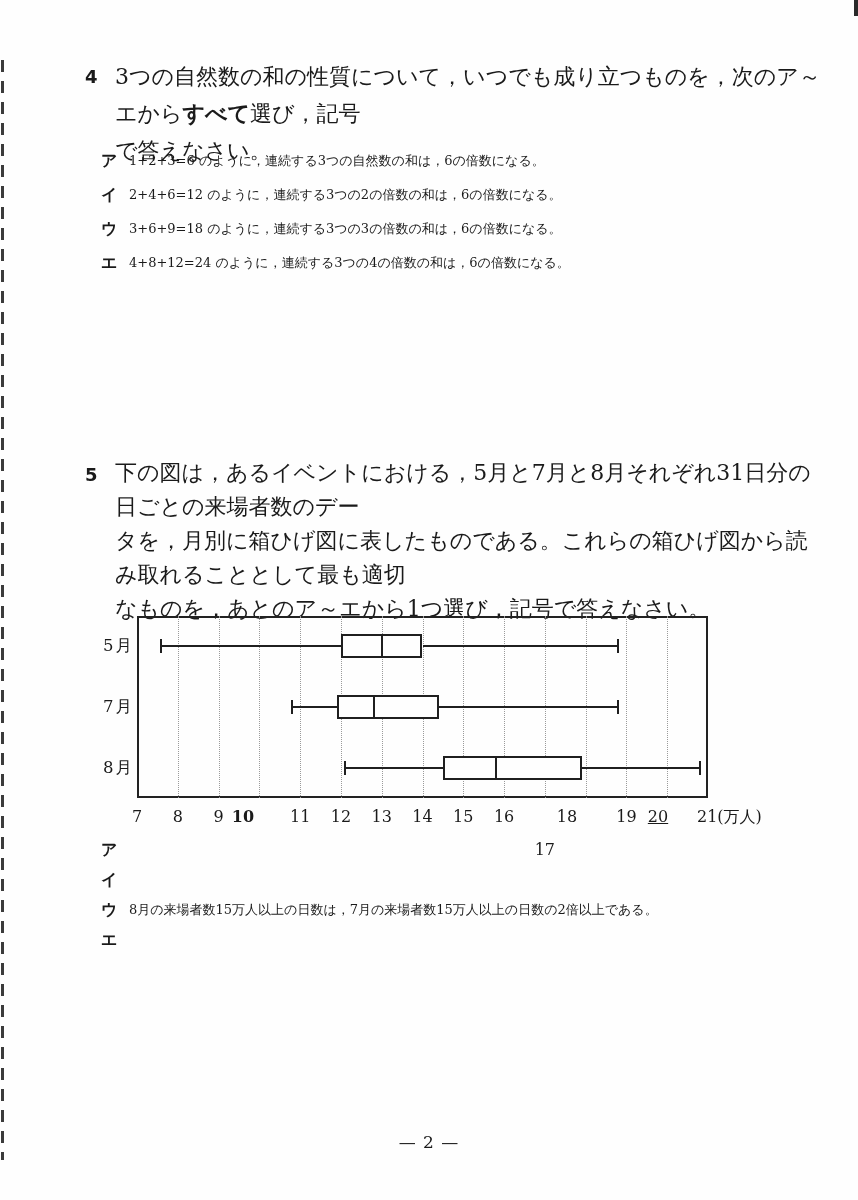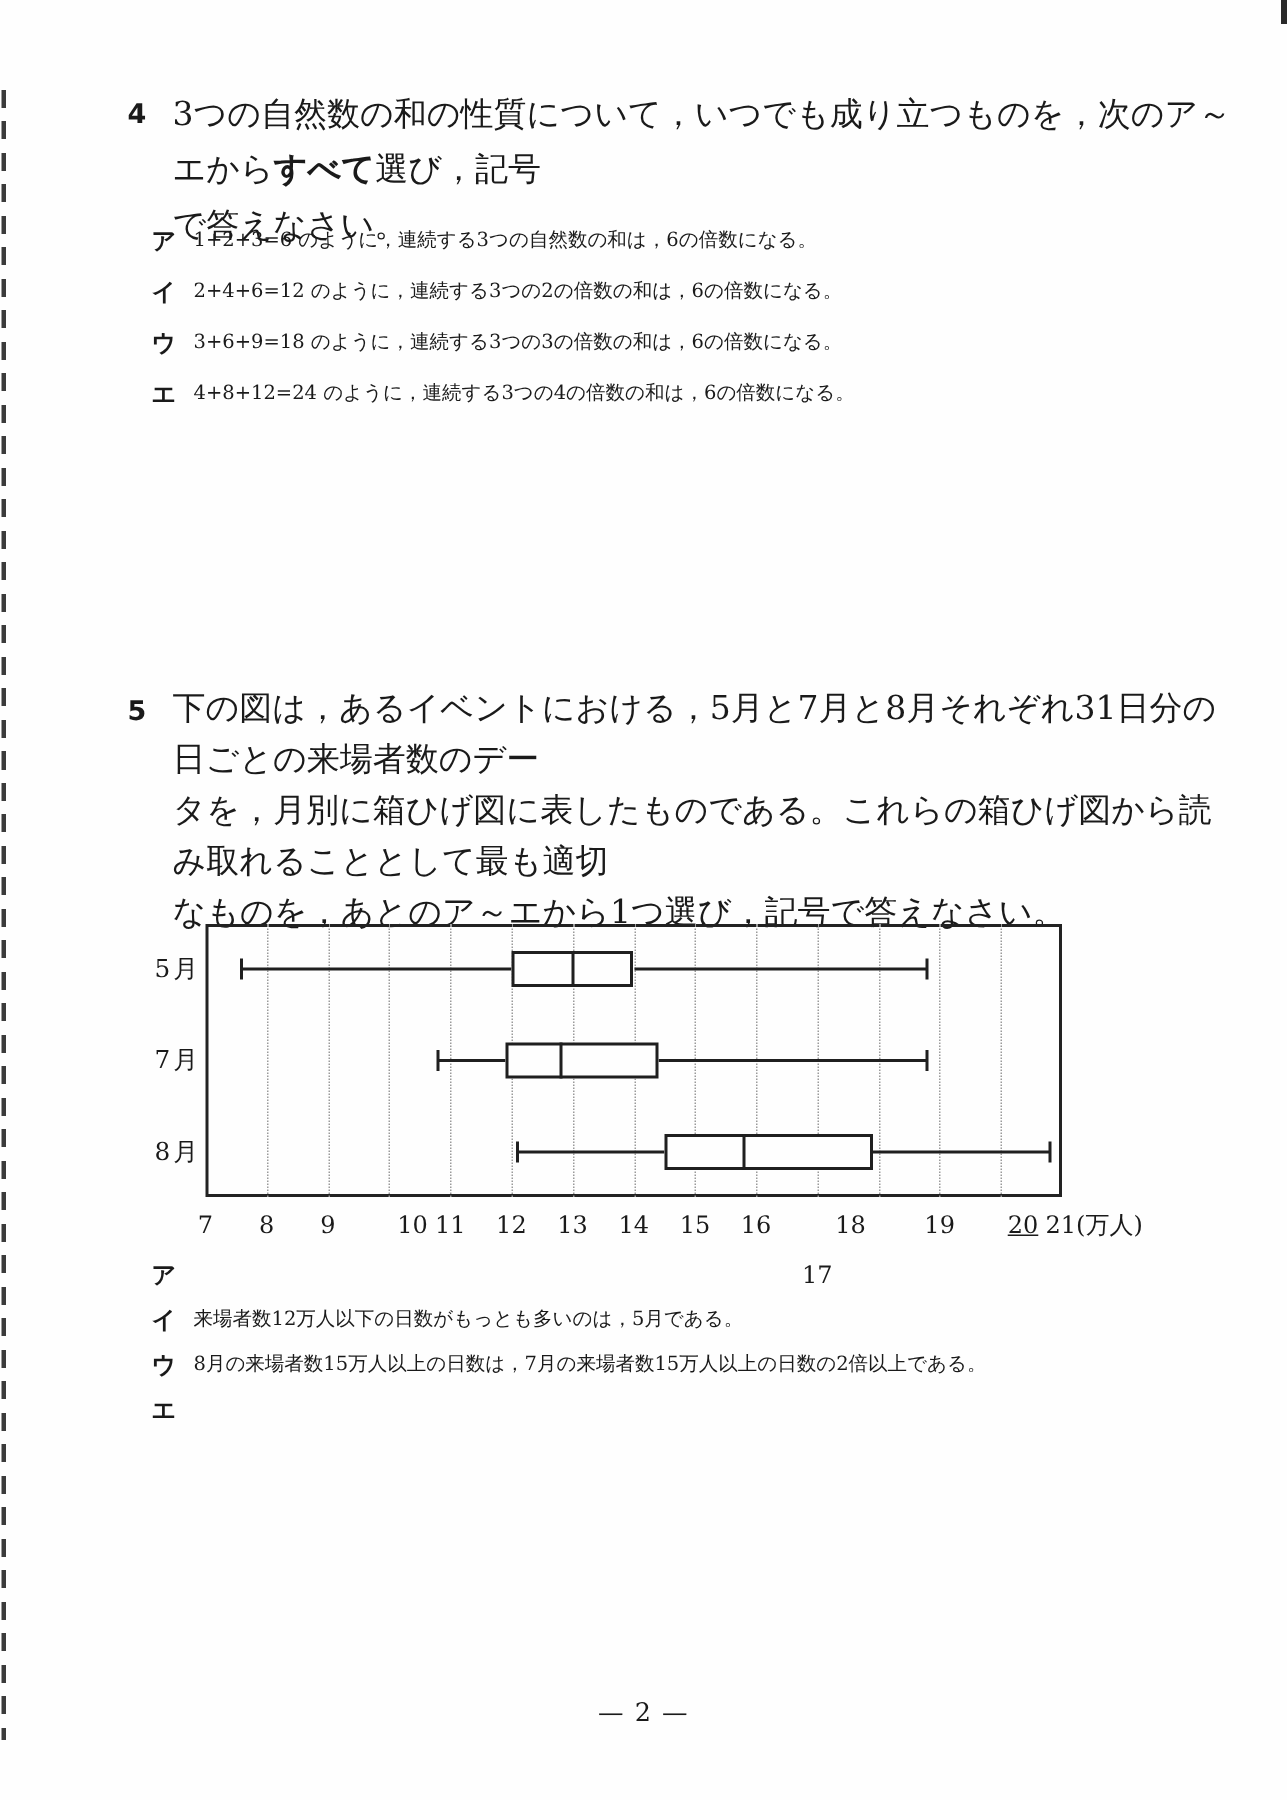--- a/index.html
+++ b/index.html
@@ -121,31 +121,31 @@
       <div class="gridline" style="left: 322.5px; top: 11px; height: 182px;"></div>
       <div class="gridline" style="left: 363.286px; top: 11px; height: 182px;"></div>
       <div class="gridline" style="left: 404.071px; top: 11px; height: 182px;"></div>
       <div class="gridline" style="left: 444.857px; top: 11px; height: 182px;"></div>
       <div class="gridline" style="left: 485.643px; top: 11px; height: 182px;"></div>
       <div class="gridline" style="left: 526.429px; top: 11px; height: 182px;"></div>
       <div class="gridline" style="left: 567.214px; top: 11px; height: 182px;"></div>
       <div class="tick-label" style="left: 37px; top: 202px;">7</div>
       <div class="tick-label" style="left: 77.7857px; top: 202px;">8</div>
       <div class="tick-label" style="left: 118.571px; top: 202px;">9</div>
-      <div class="tick-label" style="left: 175px; top: 202px;">10</div>
+      <div class="tick-label" style="left: 143px; top: 202px; font-weight: bold;">10</div>
       <div class="tick-label" style="left: 200.143px; top: 202px;">11</div>
       <div class="tick-label" style="left: 240.929px; top: 202px;">12</div>
       <div class="tick-label" style="left: 281.714px; top: 202px;">13</div>
       <div class="tick-label" style="left: 322.5px; top: 202px;">14</div>
       <div class="tick-label" style="left: 363.286px; top: 202px;">15</div>
       <div class="tick-label" style="left: 404.071px; top: 202px;">16</div>
       <div class="tick-label" style="left: 444.857px; top: 202px; margin-top: 33px;">17</div>
       <div class="tick-label" style="left: 467px; top: 202px;">18</div>
       <div class="tick-label" style="left: 526.429px; top: 202px;">19</div>
-      <div class="tick-label" style="left: 582px; top: 202px; text-decoration: underline;">20</div>
+      <div class="tick-label" style="left: 558px; top: 202px; text-decoration: underline;">20</div>
       <div class="tick-label tick-end" style="left: 608px; top: 202px;">21(万人)</div>
       <div class="month-label" style="top: 30.3333px;">5月</div>
       <div class="bp-line" style="left: 61.4714px; width: 179.457px; top: 40.3333px;"></div>
       <div class="bp-line" style="left: 322.5px; width: 195.771px; top: 40.3333px;"></div>
       <div class="bp-cap" style="left: 60.4714px; top: 34.3333px;"></div>
       <div class="bp-cap" style="left: 517.271px; top: 34.3333px;"></div>
       <div class="bp-box" style="left: 240.929px; width: 81.5714px; top: 29.3333px;"></div>
       <div class="bp-median" style="left: 280.714px; top: 29.3333px;"></div>
       <div class="month-label" style="top: 91px;">7月</div>
       <div class="bp-line" style="left: 191.986px; width: 44.8643px; top: 101px;"></div>
@@ -162,21 +162,20 @@
       <div class="bp-box" style="left: 342.893px; width: 138.671px; top: 150.667px;"></div>
       <div class="bp-median" style="left: 394.914px; top: 150.667px;"></div>
     </div>
 
   <div class="options" id="q5-options">
       <div class="opt-row">
         <span class="opt-label">ア</span>
       </div>
       <div class="opt-row">
         <span class="opt-label">イ</span>
-        <span class="opt-text">来場者数12万人以下の日数がもっとも多いのは，5月である。</span>
       </div>
       <div class="opt-row">
         <span class="opt-label">ウ</span>
         <span class="opt-text">8月の来場者数15万人以上の日数は，7月の来場者数15万人以上の日数の2倍以上である。</span>
       </div>
       <div class="opt-row">
         <span class="opt-label">エ</span>
       </div>
     </div>
 

